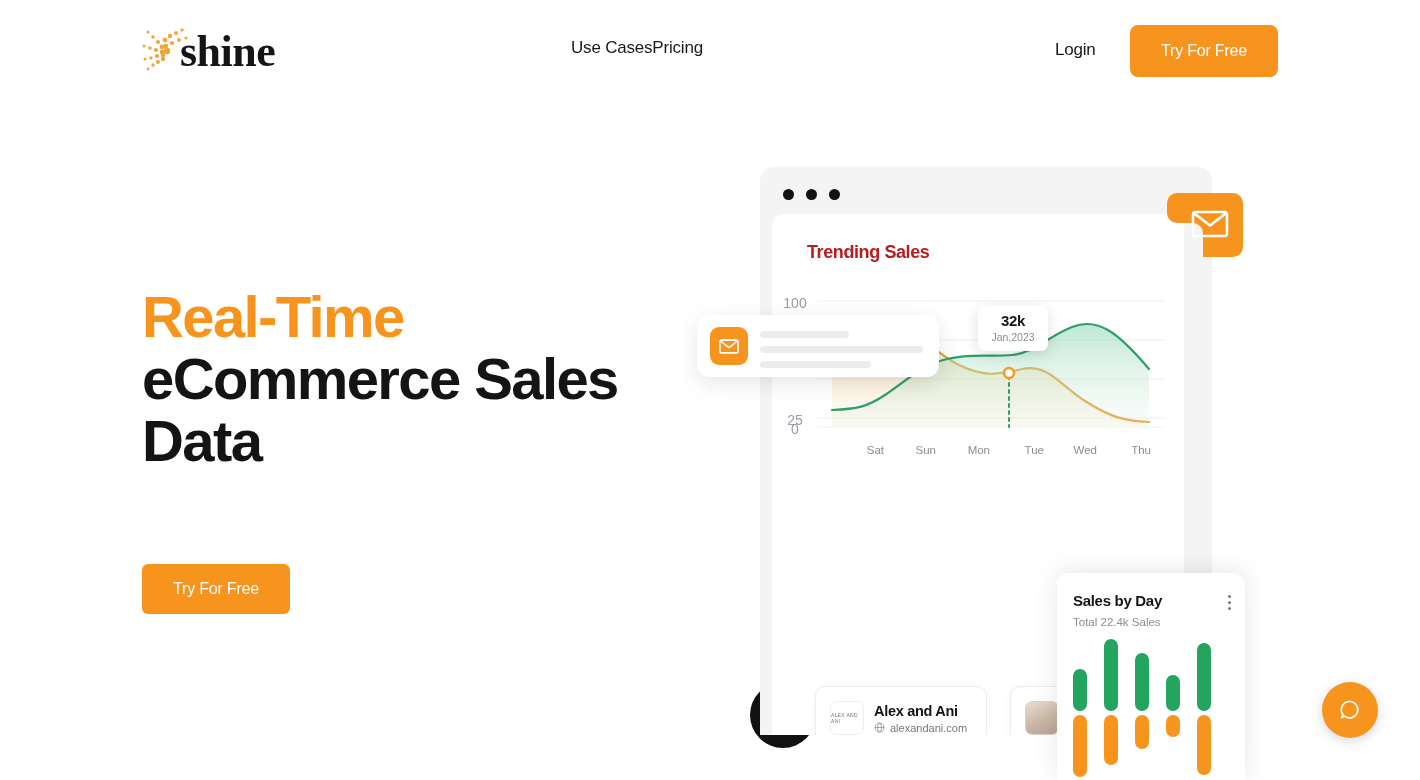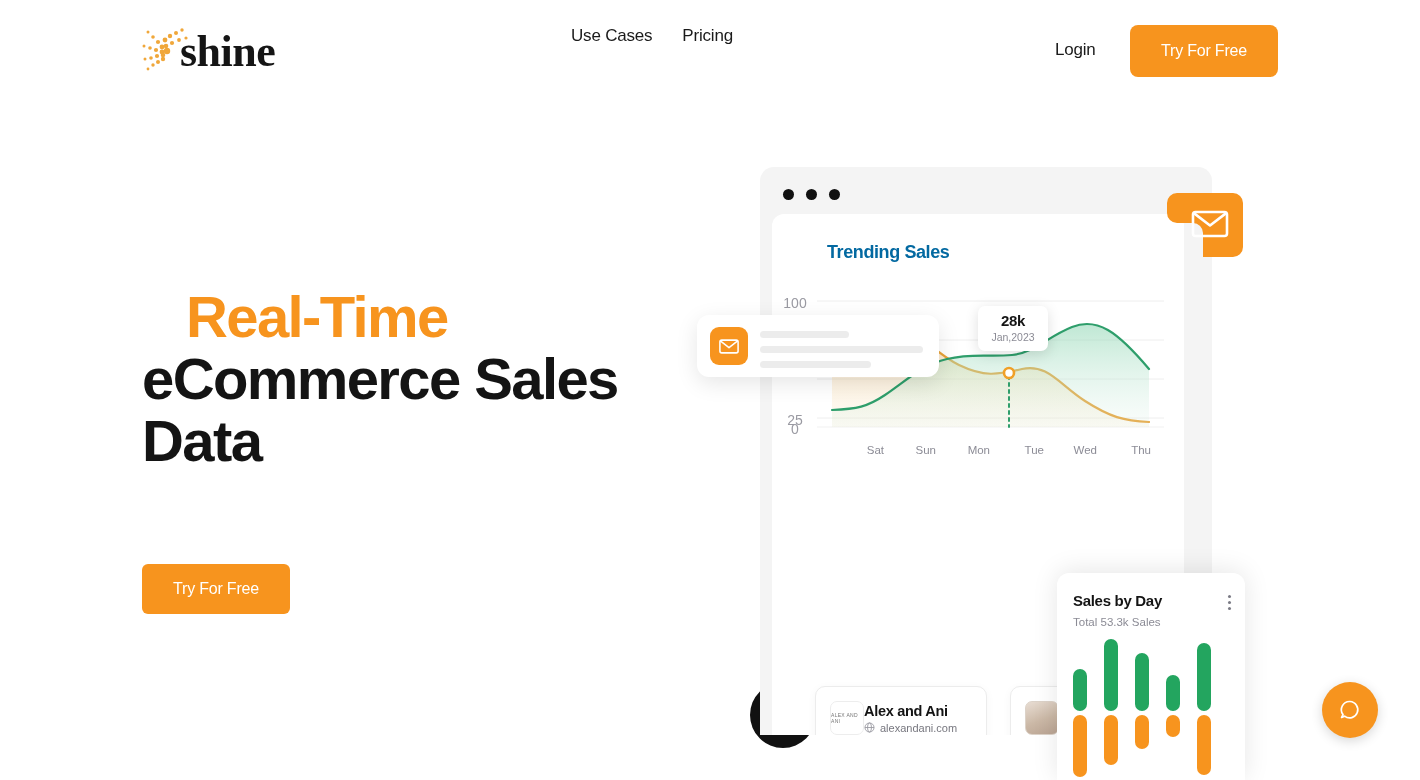--- a/index.html
+++ b/index.html
@@ -13,21 +13,21 @@
 
   
   .nav { position: absolute; top: 0; left: 0; width: 1420px; height: 102px; }
   .logo-wrap { position: absolute; left: 142px; top: 22px; width: 160px; height: 58px; }
   .logo-burst { position: absolute; left: 0; top: 2px; width: 54px; height: 54px; }
   .logo-text {
     position: absolute; left: 38px; top: 4px;
     font-family: "Liberation Serif", serif;
     font-size: 44px; font-weight: 700; color: #151515; letter-spacing: -0.5px;
   }
-  .nav-links { position: absolute; left: 571px; top: 26px; display: flex; gap: 30px; }
+  .nav-links { position: absolute; left: 571px; top: 38px; display: flex; }
   .nav-link {
     font-size: 17px; color: #1a1a1a; letter-spacing: -0.2px;
     cursor: pointer; white-space: nowrap;
   }
   .login-link {
     position: absolute; left: 1055px; top: 40px;
     font-size: 17px; color: #1a1a1a; letter-spacing: -0.2px; cursor: pointer;
   }
   .nav-cta {
     position: absolute; left: 1130px; top: 25px;
@@ -36,21 +36,21 @@
     font-family: "Liberation Sans", sans-serif; letter-spacing: -0.2px;
     cursor: pointer;
   }
 
   
   .hero-title {
     position: absolute; left: 142px; top: 286px;
     font-size: 58px; font-weight: 700; line-height: 62px;
     color: #141414; letter-spacing: -1.6px; width: 560px;
   }
-  .hero-title .accent { color: #F7941E; margin-left: 44px; }
+  .hero-title .accent { color: #F7941E; }
   .hero-sub {
     position: absolute; left: 142px; top: 491px; width: 520px;
     font-size: 18px; line-height: 28px; color: #3d3d3d; letter-spacing: -0.2px;
   }
   .hero-cta {
     position: absolute; left: 142px; top: 564px;
     width: 148px; height: 50px; border: none; border-radius: 6px;
     background: #F7941E; color: #fff; font-size: 16px;
     font-family: "Liberation Sans", sans-serif; letter-spacing: -0.2px;
     cursor: pointer;
@@ -69,21 +69,21 @@
   .mock-dots { position: absolute; left: 23px; top: 22px; display: flex; gap: 12px; }
   .mock-dot { width: 11px; height: 11px; border-radius: 50%; background: #111; }
 
   .mock-inner {
     position: absolute; left: 12px; top: 47px;
     width: 412px; height: 521px;
     background: #fff; border-radius: 12px 12px 0 0; overflow: hidden;
   }
   .chart-title {
     position: absolute; left: 35px; top: 28px;
-    font-size: 18px; font-weight: 700; color: #0369a1; letter-spacing: -0.4px; margin-left: 20px;
+    font-size: 18px; font-weight: 700; color: #b91c1c; letter-spacing: -0.4px;
   }
   .chart-box { position: absolute; left: 0; top: 65px; width: 412px; height: 245px; }
   .chart-svg { position: absolute; left: 0; top: 0; }
   .ytick {
     position: absolute; font-size: 14px; color: #9a9aa2; text-align: center; width: 30px;
   }
   .xtick { position: absolute; font-size: 11.5px; color: #8c8c96; text-align: right; width: 44px; }
   .tooltip {
     position: absolute; left: 206px; top: 27px;
     width: 70px; padding: 6px 4px 8px;
@@ -96,21 +96,21 @@
 
   
   .store-card {
     position: absolute; top: 472px; width: 172px; height: 222px;
     background: #fff; border: 1px solid #ececec; border-radius: 10px;
     box-shadow: 0 2px 10px rgba(0,0,0,0.04);
     overflow: hidden;
   }
   .store-card.c1 { left: 43px; }
   .store-card.c2 { left: 238px; }
-  .sc-head { position: absolute; left: 14px; top: 14px; display: flex; align-items: center; }
+  .sc-head { position: absolute; left: 14px; top: 14px; display: flex; gap: 10px; align-items: center; }
   .sc-logo {
     width: 34px; height: 34px; border-radius: 7px; border: 1px solid #ededed;
     background: #fff; font-size: 5px; color: #777; display: flex;
     align-items: center; justify-content: center; overflow: hidden; flex: none;
     letter-spacing: 0.3px;
   }
   .sc-logo.gorjana {
     background: linear-gradient(160deg,#e8ddd3 0%,#cbb8a6 55%,#b9a392 100%);
     border-color: #dcd2c8;
   }
@@ -271,21 +271,21 @@
 
         <span class="xtick" style="left:68px;  top:165px;">Sat</span>
         <span class="xtick" style="left:120px; top:165px;">Sun</span>
         <span class="xtick" style="left:174px; top:165px;">Mon</span>
         <span class="xtick" style="left:228px; top:165px;">Tue</span>
         <span class="xtick" style="left:281px; top:165px;">Wed</span>
         <span class="xtick" style="left:335px; top:165px;">Thu</span>
         <span class="xtick" style="left:386px; top:165px;">Fri</span>
 
         <div class="tooltip">
-          <div class="tt-val">28k</div>
+          <div class="tt-val">32k</div>
           <div class="tt-lab">Jan,2023</div>
         </div>
       </div>
 
       <div class="store-card c1">
         <div class="sc-head">
           <div class="sc-logo">ALEX AND ANI</div>
           <div>
             <div class="sc-name">Alex and Ani</div>
             <div class="sc-domain">
@@ -337,21 +337,21 @@
   <svg class="mail-badge" viewBox="0 0 76 84">
     <path d="M10 10 H66 A10 10 0 0 1 76 20 V64 A10 10 0 0 1 66 74 H36 V50 A10 10 0 0 0 26 40 H10 A10 10 0 0 1 0 30 V20 A10 10 0 0 1 10 10 Z" fill="#F7941E"></path>
     <g>
       <rect x="26" y="29" width="34" height="24" rx="2.5" fill="none" stroke="#fff" stroke-width="2.6"></rect>
       <path d="M27.5 30.6 L43 42.5 L58.5 30.6" fill="none" stroke="#fff" stroke-width="2.6" stroke-linecap="round" stroke-linejoin="round"></path>
     </g>
   </svg>
 
   <div class="sbd">
     <div class="sbd-title">Sales by Day</div>
-    <div class="sbd-sub">Total 53.3k Sales</div>
+    <div class="sbd-sub">Total 22.4k Sales</div>
     <div class="sbd-menu">
         <i></i>
         <i></i>
         <i></i>
       </div>
     <div class="sbd-bars">
       <span class="barcol">
         <span class="bar green" style="top:30px; height:42px;"></span>
         <span class="bar orange" style="top:76px; height:62px;"></span>
       </span>

